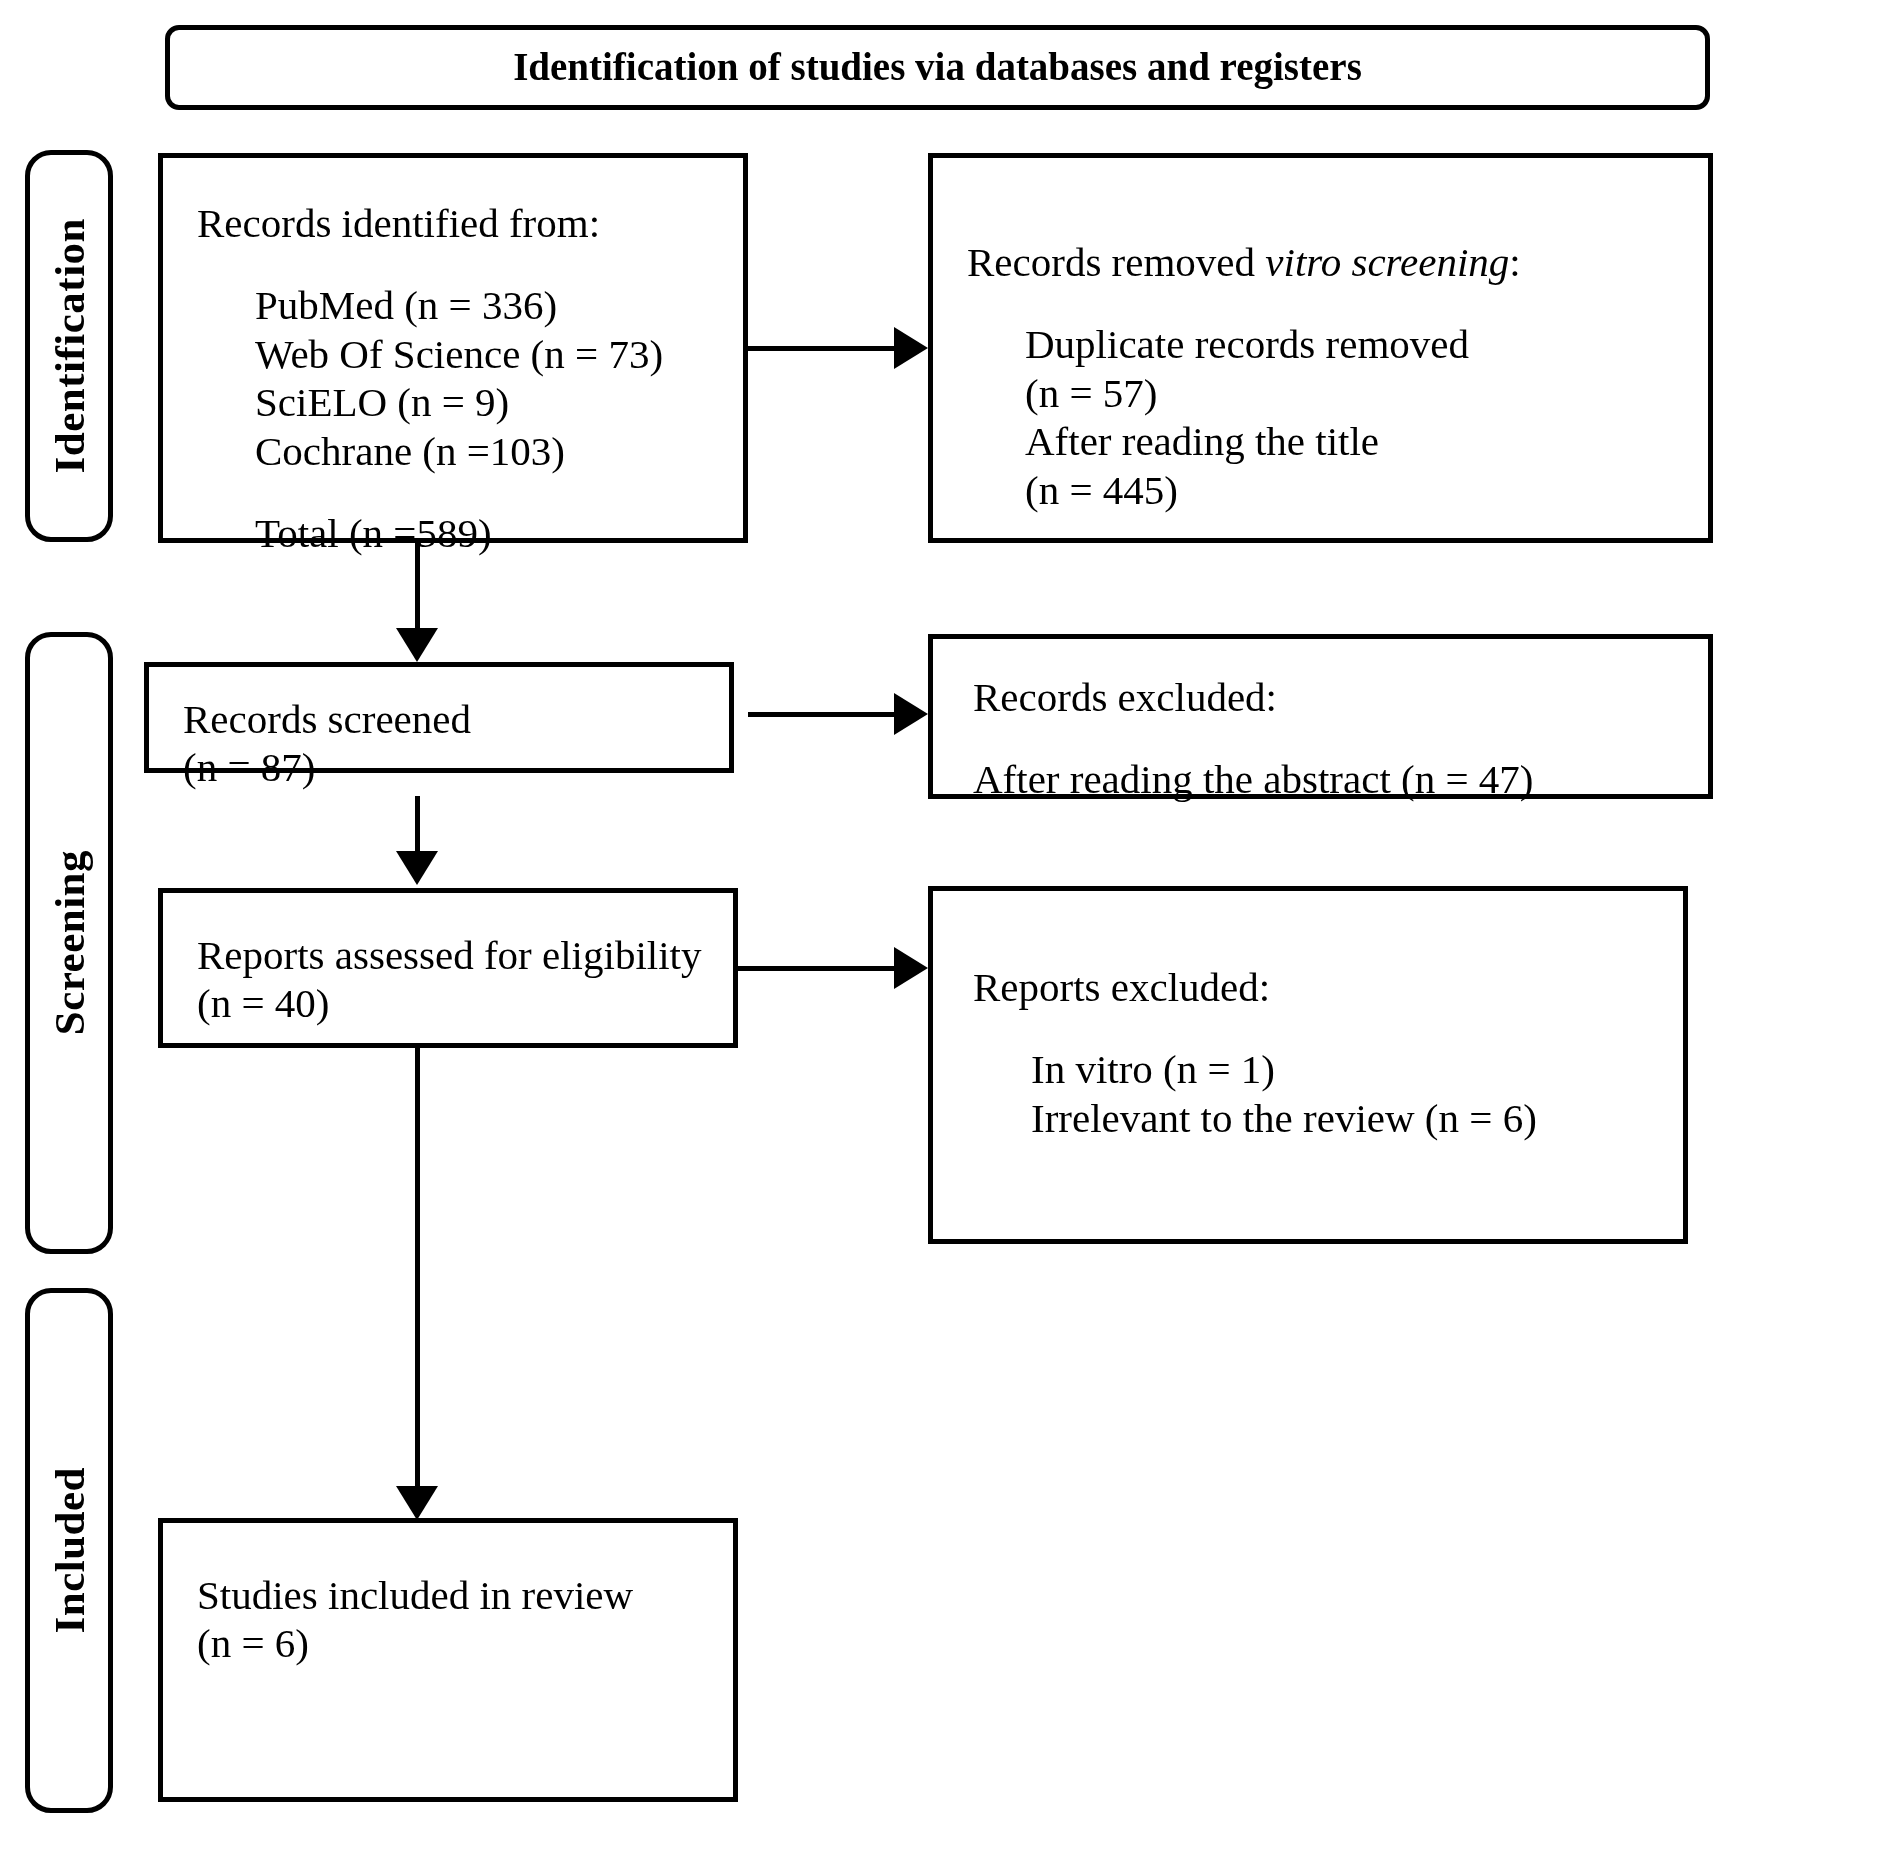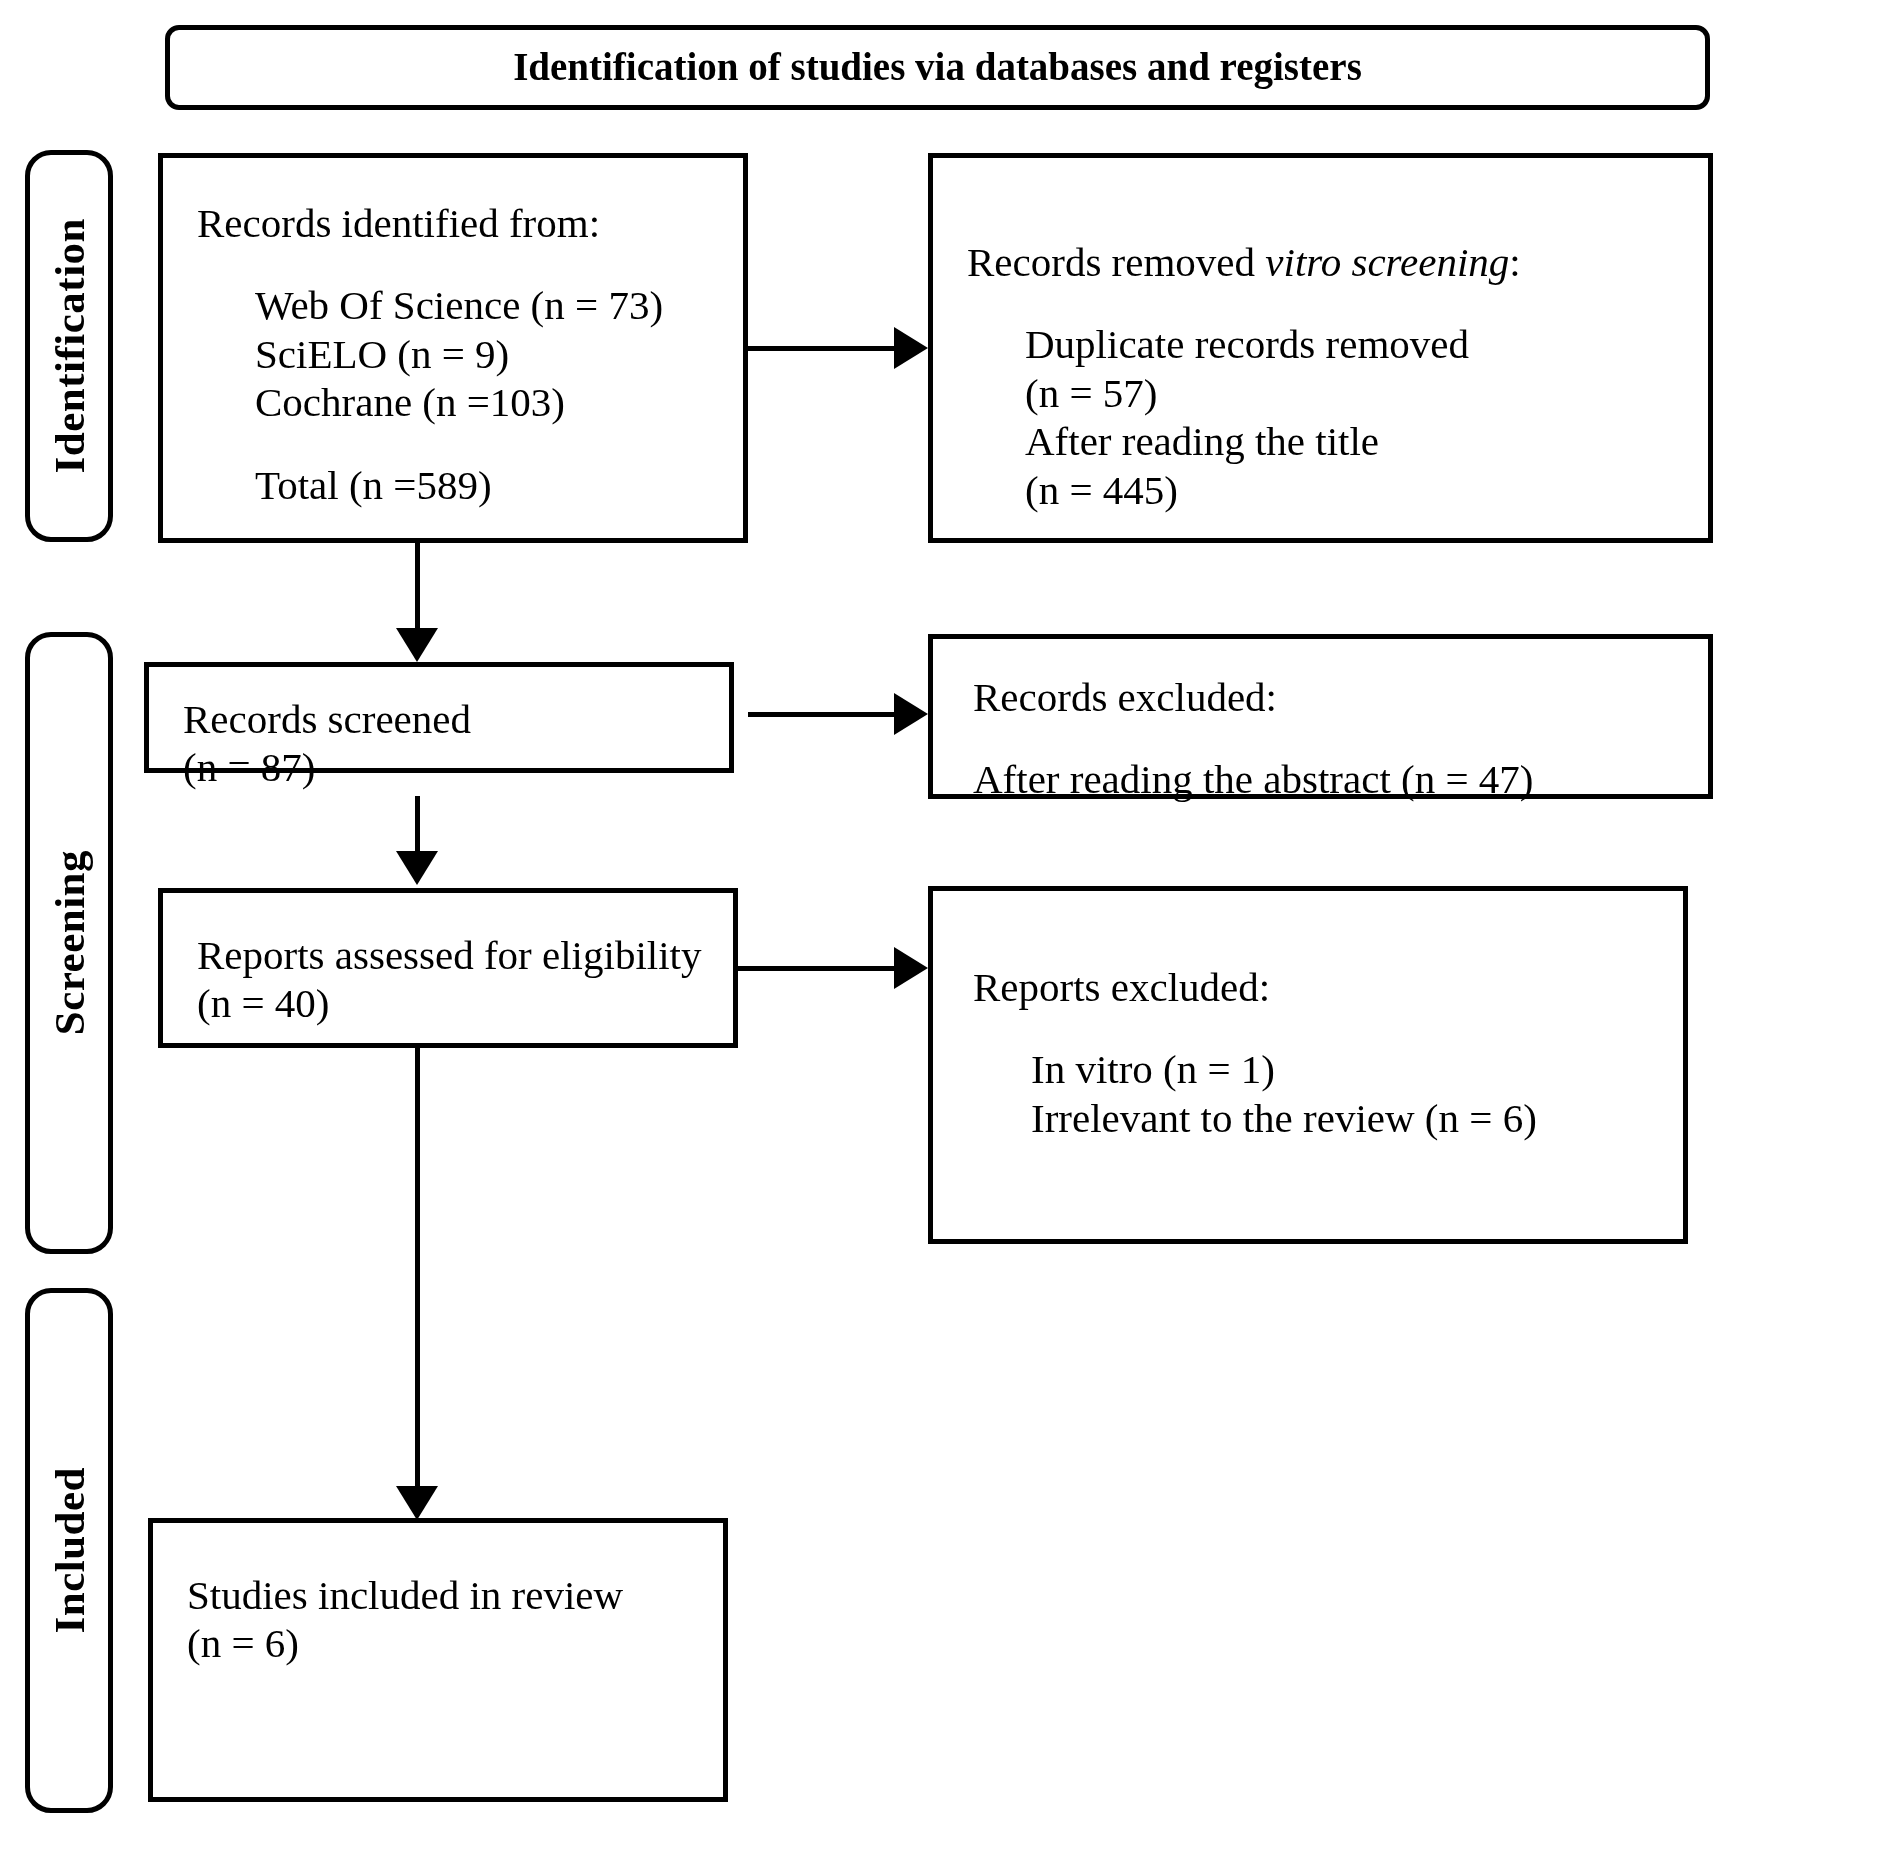--- a/index.html
+++ b/index.html
@@ -122,20 +122,21 @@
   </div>
 
   <div class="phase-bar" style="left:25px; top:1288px; width:88px; height:525px;">
     <span class="phase-label">Included</span>
   </div>
 
   <div class="box" style="left:158px; top:153px; width:590px; height:390px;">
     <div class="box-inner" style="top:41px;">
       <div class="line">Records identified from:</div>
       <div class="gap"></div>
+      <div class="line indent">PubMed (n = 336)</div>
       <div class="line indent">Web Of Science (n = 73)</div>
       <div class="line indent">SciELO (n = 9)</div>
       <div class="line indent">Cochrane (n =103)</div>
       <div class="gap"></div>
       <div class="line indent">Total (n =589)</div>
     </div>
   </div>
 
   <div class="box" style="left:928px; top:153px; width:785px; height:390px;">
     <div class="box-inner" style="top:80px;">
@@ -190,20 +191,20 @@
       <div class="line indent">Irrelevant to the review (n = 6)</div>
     </div>
   </div>
 
   <div class="arrow-h" style="left:738px; top:966px; width:156px;"></div>
   <div class="head-right" style="left:894px; top:947px;"></div>
 
   <div class="arrow-v" style="left:415px; top:1048px; height:444px;"></div>
   <div class="head-down" style="left:396px; top:1486px;"></div>
 
-  <div class="box" style="left:148px; top:1518px; width:580px; height:284px;">
+  <div class="box" style="left:158px; top:1518px; width:580px; height:284px;">
     <div class="box-inner" style="top:48px;">
       <div class="line">Studies included in review</div>
       <div class="line">(n = 6)</div>
     </div>
   </div>
 
 </div>
 
 </body></html>

